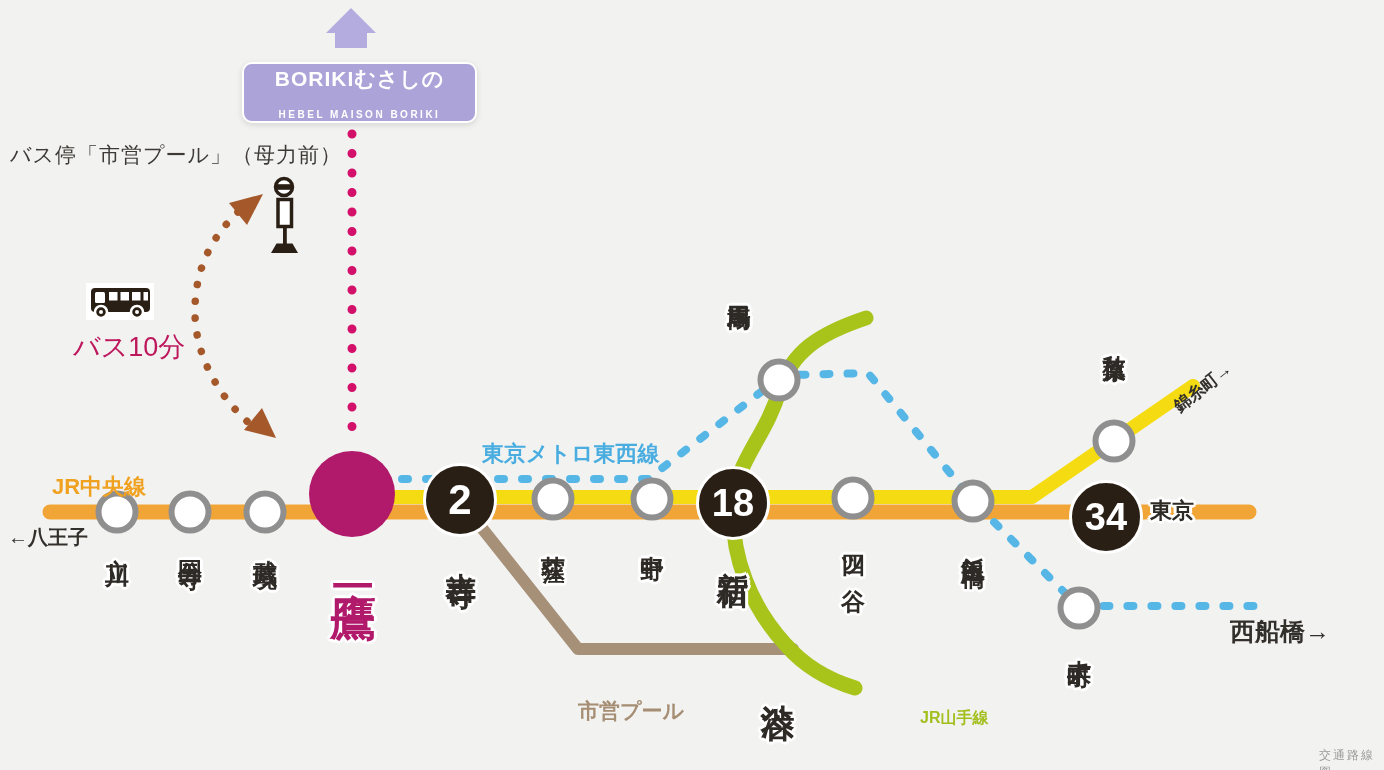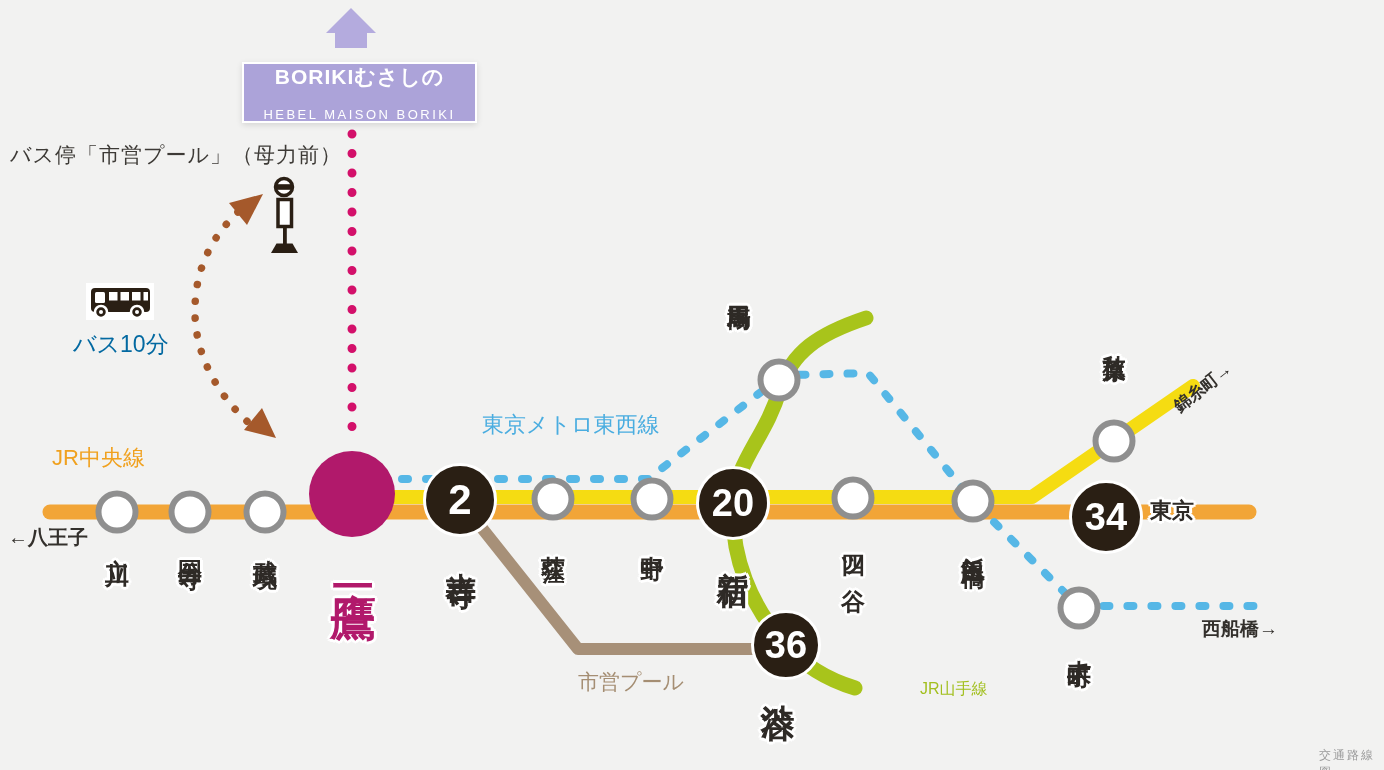--- a/index.html
+++ b/index.html
@@ -32,37 +32,37 @@
   }
 
   
   .vlabel,.hlabel{
     position:absolute;z-index:4;font-weight:bold;color:#2E2A26;line-height:1;
     text-shadow:-2px -2px 0 #fff,2px -2px 0 #fff,-2px 2px 0 #fff,2px 2px 0 #fff,
                 -3px 0 0 #fff,3px 0 0 #fff,0 -3px 0 #fff,0 3px 0 #fff;
     white-space:nowrap;
   }
   .vlabel{writing-mode:vertical-rl;text-orientation:upright;letter-spacing:3px;transform:translateX(-50%);}
-  .linelabel{position:absolute;z-index:4;font-weight:normal;white-space:nowrap;line-height:1;}
+  .linelabel{position:absolute;z-index:4;font-weight:bold;white-space:nowrap;line-height:1;margin-top:29px;}
   .dirlabel{position:absolute;z-index:4;font-weight:bold;color:#33302C;white-space:nowrap;line-height:1;}
 
   
   .card{
     position:absolute;z-index:5;left:242px;top:62px;width:235px;height:61px;
     box-sizing:border-box;background:var(--purple,#ACA3D9);
-    border:2px solid #fff;border-radius:0;
+    border:2px solid #fff;border-radius:10px;
     box-shadow:0 2px 6px rgba(0,0,0,.12);
     display:flex;flex-direction:column;align-items:center;justify-content:center;
     color:#fff;text-align:center;
   }
   .card .t{font-size:21px;font-weight:bold;letter-spacing:1px;}
-  .card .s{font-size:13px;font-weight:normal;letter-spacing:2.5px;margin-top:16px;}
+  .card .s{font-size:10px;font-weight:bold;letter-spacing:2.5px;margin-top:16px;}
 
   .busstop-label{position:absolute;z-index:4;left:10px;top:141px;font-size:21px;color:#3D3A36;letter-spacing:1px;}
-  .bus-time{position:absolute;z-index:4;left:73px;top:329px;font-size:23px;color:#0369a1;}
+  .bus-time{position:absolute;z-index:4;left:73px;top:329px;font-size:27px;color:#be185d;}
   .credit{position:absolute;z-index:4;left:1319px;top:747px;font-size:12px;color:#9B9B9B;letter-spacing:2px;}
 </style>
 </head>
 <body>
 
 <div id="map">
 
   <svg id="lines" width="1384" height="770" viewBox="0 0 1384 770">
 
     <path d="M462,503 L578,649 L793,649" fill="none" style="stroke:var(--keio)" stroke-width="12" stroke-linecap="round" stroke-linejoin="round"></path>
@@ -116,45 +116,42 @@
   <div class="busstop-label">バス停「市営プール」（母力前）</div>
   <div class="bus-time">バス10分</div>
 
   <div class="linelabel" style="left:52px;top:447px;font-size:22px;color:var(--label_orange);">JR中央線</div>
   <div class="linelabel" style="left:482px;top:414px;font-size:22px;color:var(--label_blue);">東京メトロ東西線</div>
   <div class="linelabel" style="left:578px;top:671px;font-size:21px;color:var(--label_brown);">市営プール</div>
   <div class="linelabel" style="left:920px;top:681px;font-size:16px;color:var(--label_green);">JR山手線</div>
 
   <div class="dirlabel" style="left:8px;top:527px;font-size:20px;">←八王子</div>
   <div class="dirlabel" style="left:1176px;top:400px;font-size:17px;transform:rotate(-38deg);transform-origin:0 50%;">錦糸町→</div>
-  <div class="dirlabel" style="left:1202px;top:619px;font-size:19px;">西船橋→</div>
+  <div class="dirlabel" style="left:1230px;top:619px;font-size:25px;">西船橋→</div>
 
   <div class="station" style="left:117px;top:512px;"></div>
   <div class="station" style="left:190px;top:512px;"></div>
   <div class="station" style="left:265px;top:512px;"></div>
   <div class="station" style="left:553px;top:499px;"></div>
   <div class="station" style="left:652px;top:499px;"></div>
   <div class="station" style="left:853px;top:498px;"></div>
   <div class="station" style="left:973px;top:501px;"></div>
   <div class="station" style="left:779px;top:380px;"></div>
   <div class="station" style="left:1114px;top:441px;"></div>
   <div class="station" style="left:1079px;top:608px;"></div>
 
   <div class="station-hub" style="left:352px;top:494px;"></div>
   <div class="station-big" style="left:460px;top:500px;font-size:42px;">
     <span>2</span>
   </div>
   <div class="station-big" style="left:733px;top:503px;">
-    <span>20</span>
+    <span>18</span>
   </div>
   <div class="station-big" style="left:1106px;top:517px;align-items:center;">
     <span>34</span>
-  </div>
-  <div class="station-big" style="left:786px;top:645px;width:70px;height:70px;">
-    <span>36</span>
   </div>
 
   <div class="vlabel" style="left:117px;top:540px;font-size:24px;">立川</div>
   <div class="vlabel" style="left:190px;top:540px;font-size:24px;">国分寺</div>
   <div class="vlabel" style="left:265px;top:540px;font-size:24px;">武蔵境</div>
   <div class="vlabel" style="left:354px;top:548px;font-size:46px;letter-spacing:8px;color:var(--accent_magenta);">三鷹</div>
   <div class="vlabel" style="left:461px;top:548px;font-size:30px;">吉祥寺</div>
   <div class="vlabel" style="left:553px;top:536px;font-size:24px;">荻窪</div>
   <div class="vlabel" style="left:652px;top:536px;font-size:24px;">中野</div>
   <div class="vlabel" style="left:733px;top:546px;font-size:32px;">新宿</div>

